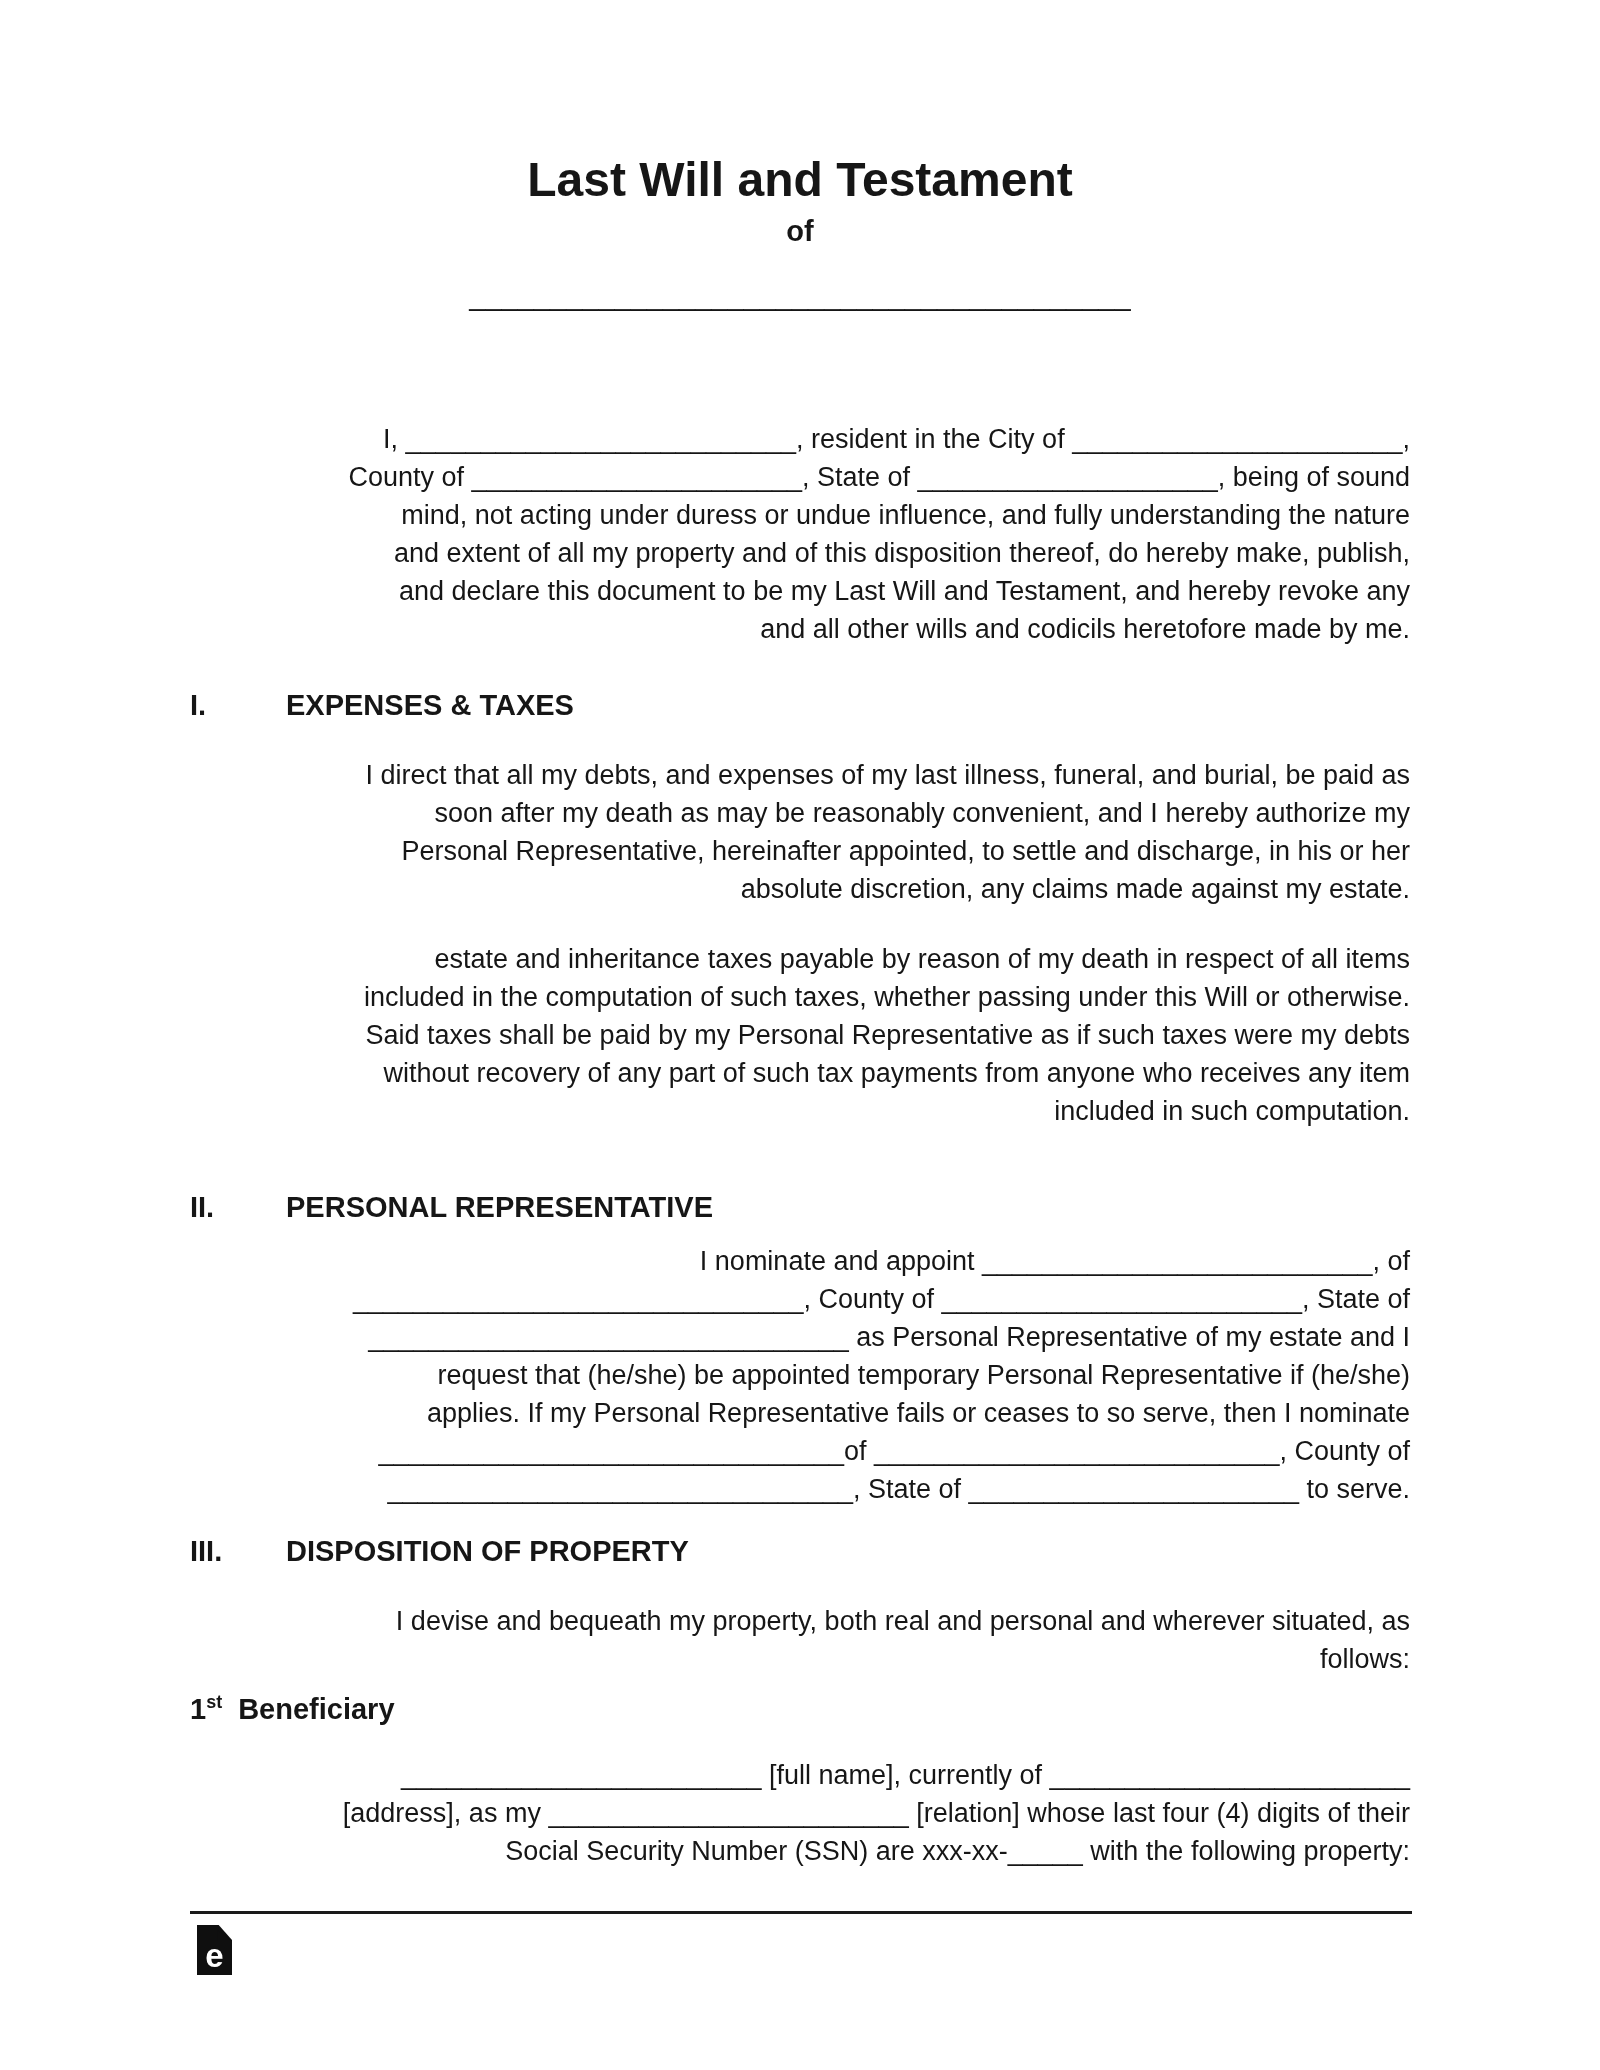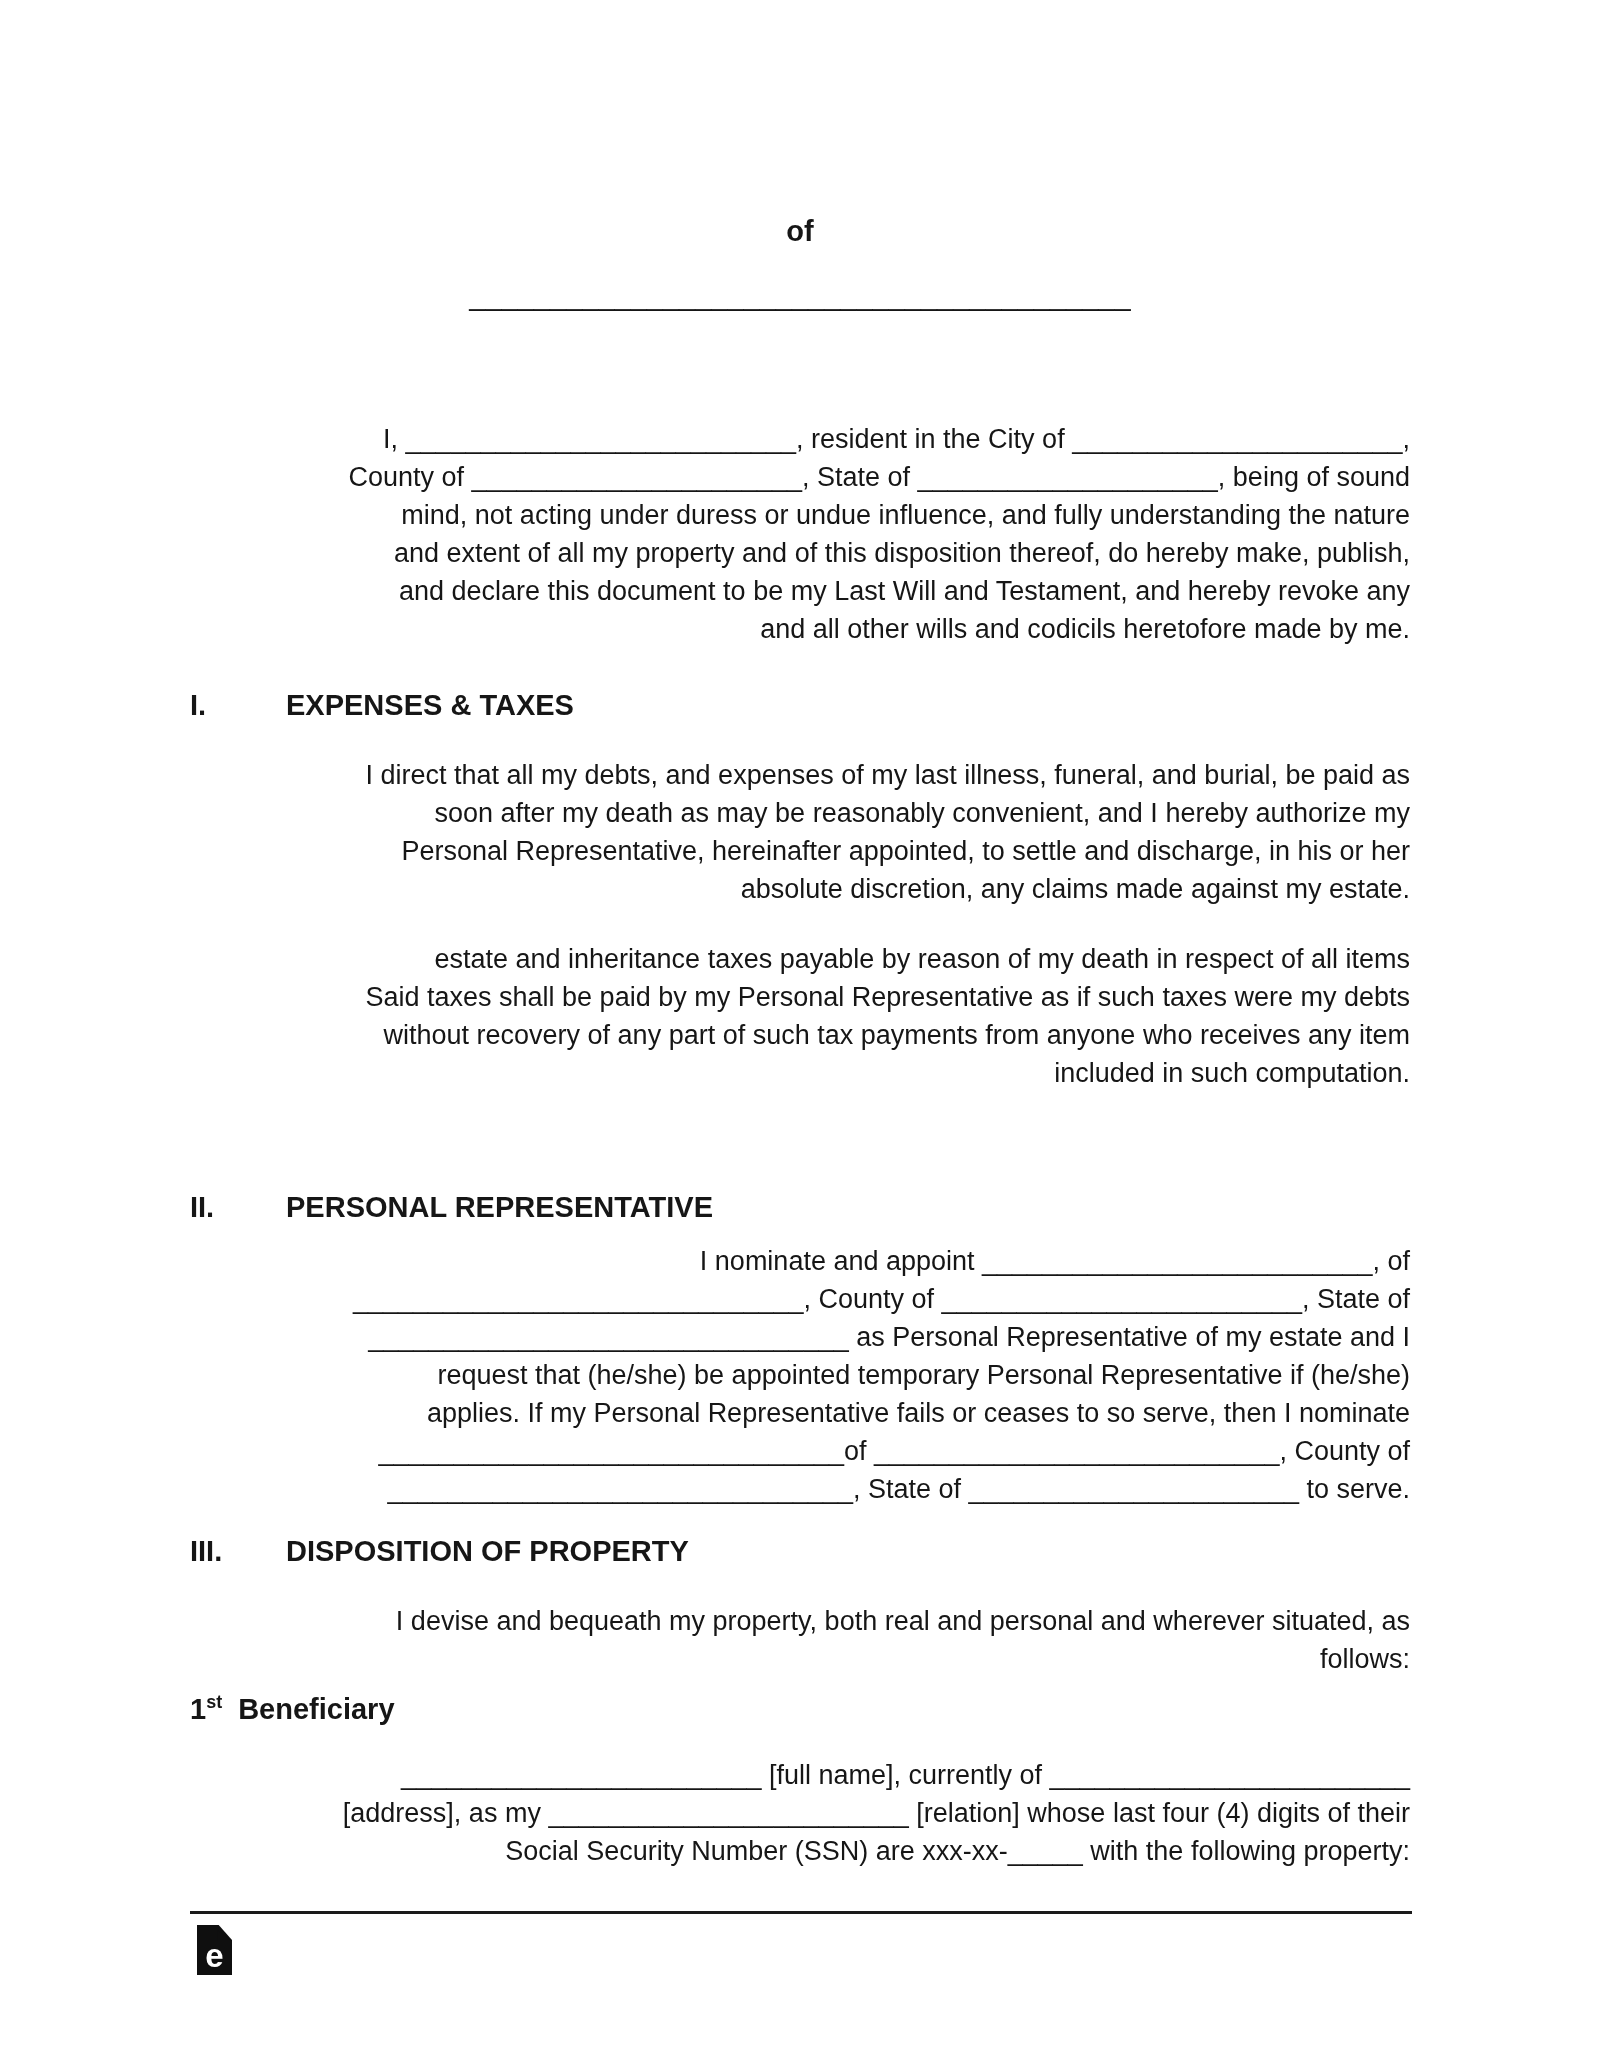--- a/index.html
+++ b/index.html
@@ -43,20 +43,21 @@
     text-align: center; color: #ffffff; font-weight: bold;
     font-size: 33px; line-height: 36px;
     font-family: "Liberation Sans", sans-serif;
   }
 </style>
 </head>
 <body>
 
 <div class="page">
 
+  <div class="abs centered doc-title" style="top:156px">Last Will and Testament</div>
   <div class="abs centered doc-subtitle" style="top:212px">of</div>
   <div class="abs centered name-line" style="top:276px">_________________________________________</div>
 
   <div class="abs block" style="top:420px">
     <div class="line">I, __________________________, resident in the City of ______________________,</div>
     <div class="line">County of ______________________, State of ____________________, being of sound</div>
     <div class="line">mind, not acting under duress or undue influence, and fully understanding the nature</div>
     <div class="line">and extent of all my property and of this disposition thereof, do hereby make, publish,</div>
     <div class="line">and declare this document to be my Last Will and Testament, and hereby revoke any</div>
     <div class="line">and all other wills and codicils heretofore made by me.</div>
@@ -68,20 +69,21 @@
 
   <div class="abs block" style="top:756px">
     <div class="line">I direct that all my debts, and expenses of my last illness, funeral, and burial, be paid as</div>
     <div class="line">soon after my death as may be reasonably convenient, and I hereby authorize my</div>
     <div class="line">Personal Representative, hereinafter appointed, to settle and discharge, in his or her</div>
     <div class="line">absolute discretion, any claims made against my estate.</div>
   </div>
 
   <div class="abs block" style="top:940px">
     <div class="line">estate and inheritance taxes payable by reason of my death in respect of all items</div>
+    <div class="line">included in the computation of such taxes, whether passing under this Will or otherwise.</div>
     <div class="line">Said taxes shall be paid by my Personal Representative as if such taxes were my debts</div>
     <div class="line">without recovery of any part of such tax payments from anyone who receives any item</div>
     <div class="line">included in such computation.</div>
   </div>
 
   <div class="abs heading" style="top:1188px">
     <span class="hnum">II.</span><span>PERSONAL REPRESENTATIVE</span>
   </div>
 
   <div class="abs block" style="top:1242px">

